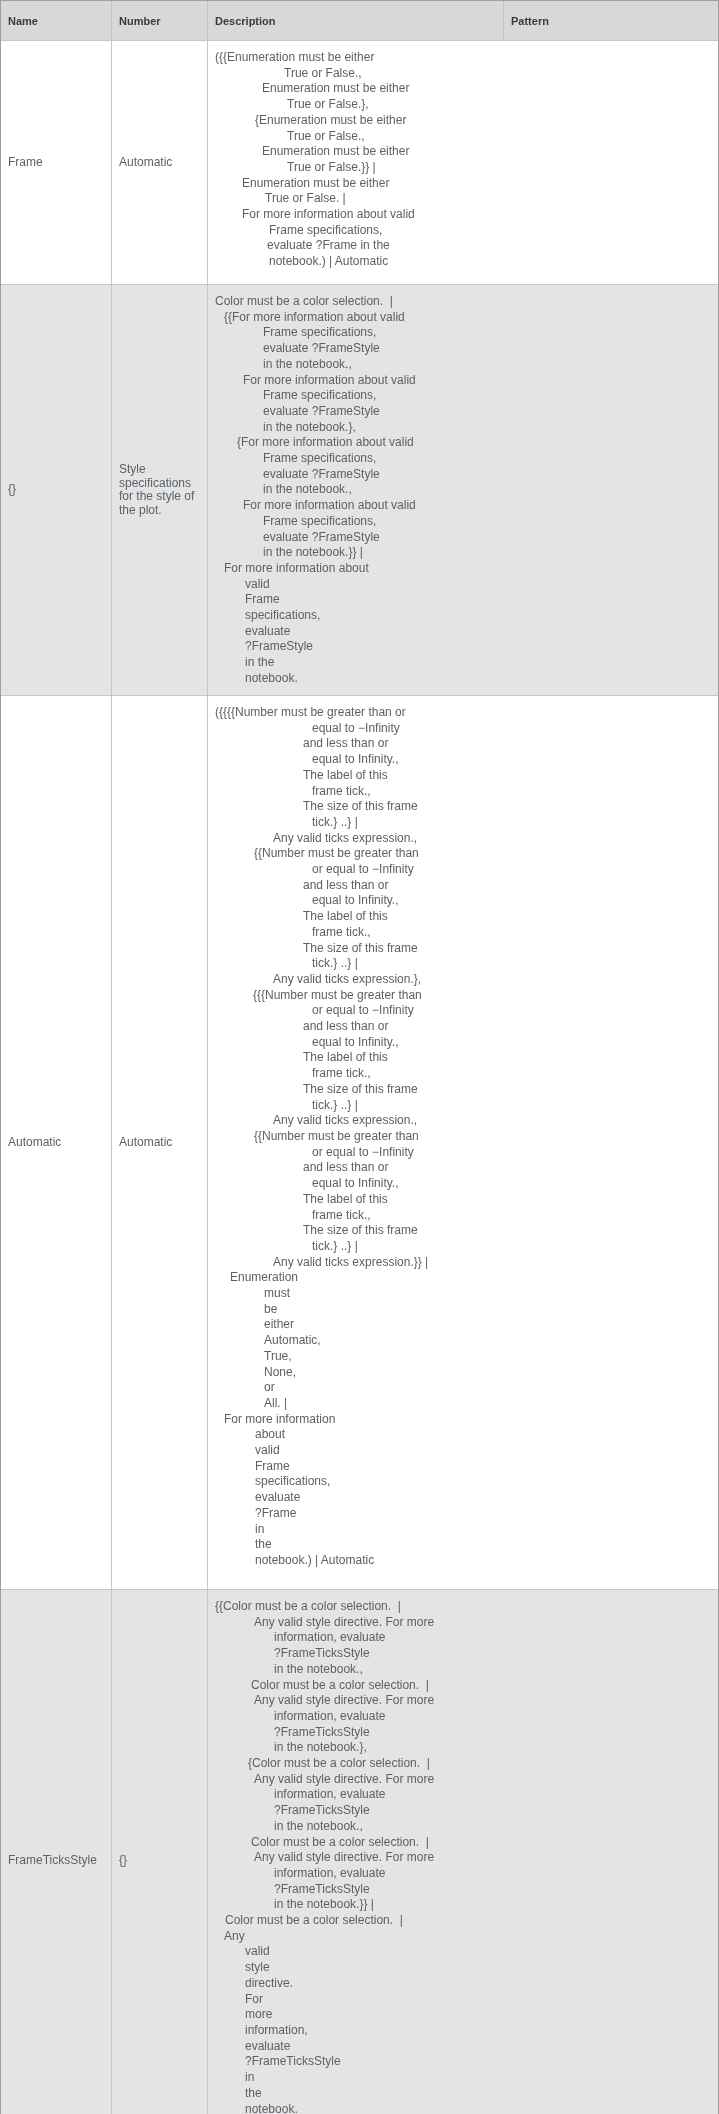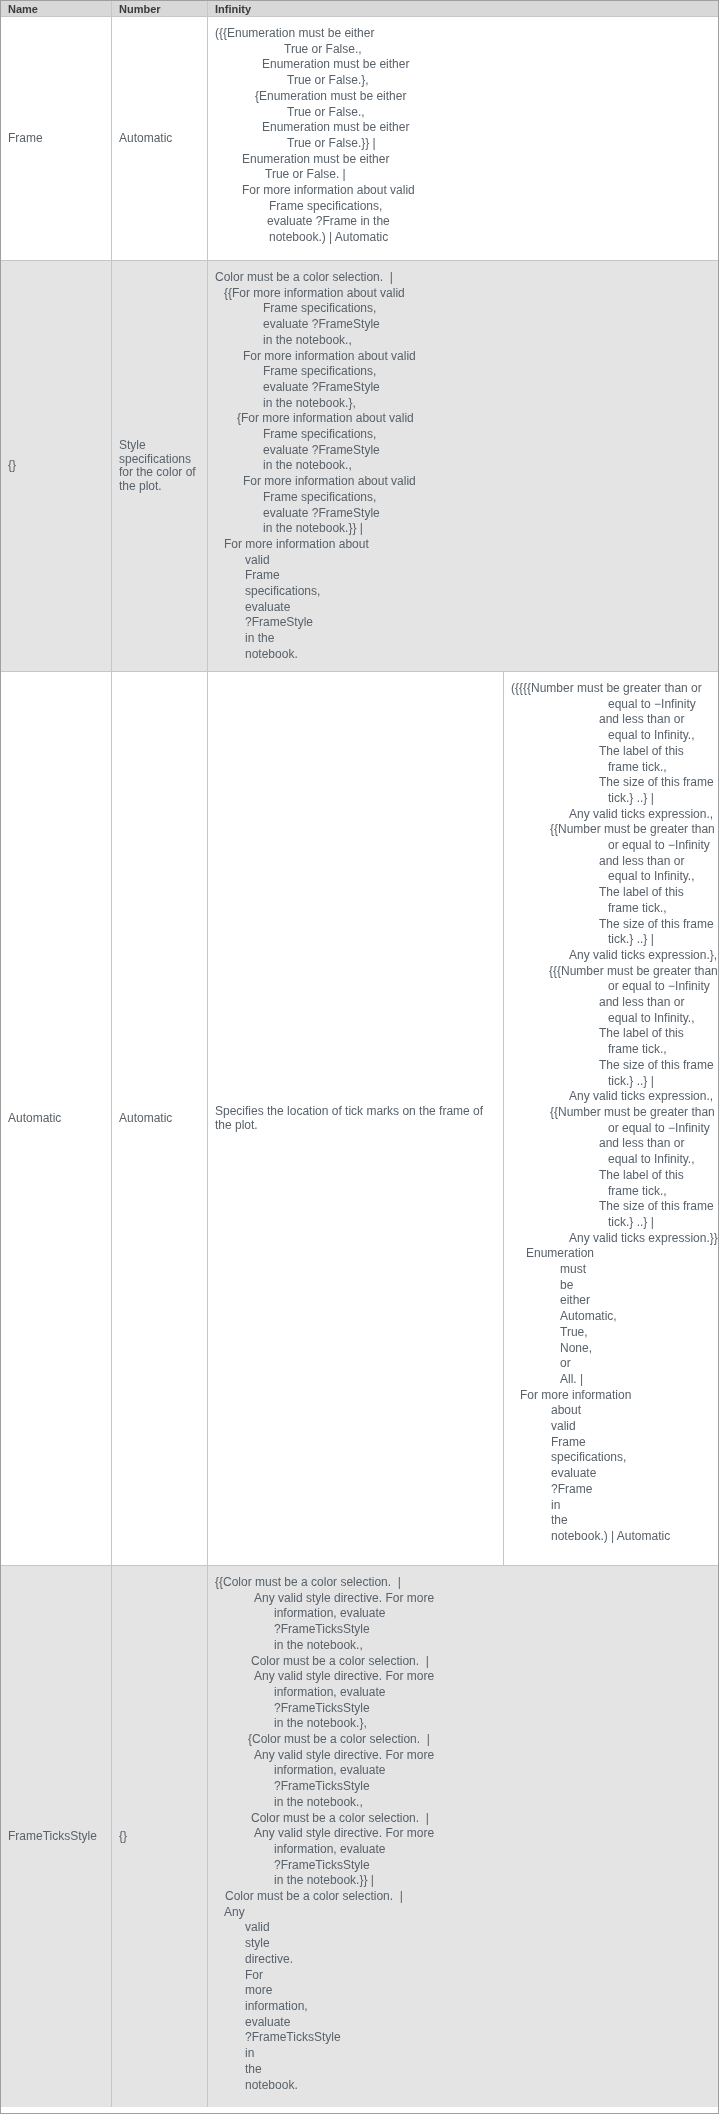--- a/index.html
+++ b/index.html
@@ -26,21 +26,21 @@
     overflow:hidden;
     color:#59626a;
     font-size:12px;
   }
   .cell:last-child{border-right:none;}
   .mid{
     display:flex;align-items:center;
     padding:0 8px 0 7px;
     line-height:13.5px;
   }
-  .header-row{height:16px;background:#d8d8d8;}
+  .header-row{height:40px;background:#d8d8d8;}
   .header-row .cell{
     display:flex;align-items:center;
     padding:0 8px 0 7px;
     font-weight:bold;color:#3b3b3b;font-size:11px;
   }
   .pattern{
     padding:9px 4px 0 7px;
     line-height:15.7px;
     white-space:pre;
   }
@@ -51,39 +51,39 @@
   .r3{height:541px;}
 </style>
 </head>
 <body>
 
 <div class="options-table">
 
   <div class="trow header-row">
     <div class="cell">Name</div>
     <div class="cell">Number</div>
-    <div class="cell">Infinity</div>
+    <div class="cell">Description</div>
+    <div class="cell">Pattern</div>
   </div>
 
   <div class="trow r0">
     <div class="cell mid">Frame</div>
     <div class="cell mid">Automatic</div>
     <div class="cell pattern"><div style="padding-left: 0px;">({{Enumeration must be either</div><div style="padding-left: 69px;">True or False.,</div><div style="padding-left: 47px;">Enumeration must be either</div><div style="padding-left: 72px;">True or False.},</div><div style="padding-left: 40px;">{Enumeration must be either</div><div style="padding-left: 72px;">True or False.,</div><div style="padding-left: 47px;">Enumeration must be either</div><div style="padding-left: 72px;">True or False.}} |</div><div style="padding-left: 27px;">Enumeration must be either</div><div style="padding-left: 50px;">True or False. |</div><div style="padding-left: 27px;">For more information about valid</div><div style="padding-left: 54px;">Frame specifications,</div><div style="padding-left: 52px;">evaluate ?Frame in the</div><div style="padding-left: 54px;">notebook.) | Automatic</div></div>
   </div>
 
   <div class="trow r1 gray">
     <div class="cell mid">{}</div>
-    <div class="cell mid">Style specifications for the color of the plot.</div>
+    <div class="cell mid">Style specifications for the style of the plot.</div>
     <div class="cell pattern"><div style="padding-left: 0px;">Color must be a color selection.  |</div><div style="padding-left: 9px;">{{For more information about valid</div><div style="padding-left: 48px;">Frame specifications,</div><div style="padding-left: 48px;">evaluate ?FrameStyle</div><div style="padding-left: 48px;">in the notebook.,</div><div style="padding-left: 28px;">For more information about valid</div><div style="padding-left: 48px;">Frame specifications,</div><div style="padding-left: 48px;">evaluate ?FrameStyle</div><div style="padding-left: 48px;">in the notebook.},</div><div style="padding-left: 22px;">{For more information about valid</div><div style="padding-left: 48px;">Frame specifications,</div><div style="padding-left: 48px;">evaluate ?FrameStyle</div><div style="padding-left: 48px;">in the notebook.,</div><div style="padding-left: 28px;">For more information about valid</div><div style="padding-left: 48px;">Frame specifications,</div><div style="padding-left: 48px;">evaluate ?FrameStyle</div><div style="padding-left: 48px;">in the notebook.}} |</div><div style="padding-left: 9px;">For more information about</div><div style="padding-left: 30px;">valid</div><div style="padding-left: 30px;">Frame</div><div style="padding-left: 30px;">specifications,</div><div style="padding-left: 30px;">evaluate</div><div style="padding-left: 30px;">?FrameStyle</div><div style="padding-left: 30px;">in the</div><div style="padding-left: 30px;">notebook.</div></div>
   </div>
 
   <div class="trow r2">
     <div class="cell mid">Automatic</div>
     <div class="cell mid">Automatic</div>
-    <div class="cell mid">Specifies the location of tick marks on the frame of the plot.</div>
     <div class="cell pattern"><div style="padding-left: 0px;">({{{{Number must be greater than or</div><div style="padding-left: 97px;">equal to −Infinity</div><div style="padding-left: 88px;">and less than or</div><div style="padding-left: 97px;">equal to Infinity.,</div><div style="padding-left: 88px;">The label of this</div><div style="padding-left: 97px;">frame tick.,</div><div style="padding-left: 88px;">The size of this frame</div><div style="padding-left: 97px;">tick.} ..} |</div><div style="padding-left: 58px;">Any valid ticks expression.,</div><div style="padding-left: 39px;">{{Number must be greater than</div><div style="padding-left: 97px;">or equal to −Infinity</div><div style="padding-left: 88px;">and less than or</div><div style="padding-left: 97px;">equal to Infinity.,</div><div style="padding-left: 88px;">The label of this</div><div style="padding-left: 97px;">frame tick.,</div><div style="padding-left: 88px;">The size of this frame</div><div style="padding-left: 97px;">tick.} ..} |</div><div style="padding-left: 58px;">Any valid ticks expression.},</div><div style="padding-left: 38px;">{{{Number must be greater than</div><div style="padding-left: 97px;">or equal to −Infinity</div><div style="padding-left: 88px;">and less than or</div><div style="padding-left: 97px;">equal to Infinity.,</div><div style="padding-left: 88px;">The label of this</div><div style="padding-left: 97px;">frame tick.,</div><div style="padding-left: 88px;">The size of this frame</div><div style="padding-left: 97px;">tick.} ..} |</div><div style="padding-left: 58px;">Any valid ticks expression.,</div><div style="padding-left: 39px;">{{Number must be greater than</div><div style="padding-left: 97px;">or equal to −Infinity</div><div style="padding-left: 88px;">and less than or</div><div style="padding-left: 97px;">equal to Infinity.,</div><div style="padding-left: 88px;">The label of this</div><div style="padding-left: 97px;">frame tick.,</div><div style="padding-left: 88px;">The size of this frame</div><div style="padding-left: 97px;">tick.} ..} |</div><div style="padding-left: 58px;">Any valid ticks expression.}} |</div><div style="padding-left: 15px;">Enumeration</div><div style="padding-left: 49px;">must</div><div style="padding-left: 49px;">be</div><div style="padding-left: 49px;">either</div><div style="padding-left: 49px;">Automatic,</div><div style="padding-left: 49px;">True,</div><div style="padding-left: 49px;">None,</div><div style="padding-left: 49px;">or</div><div style="padding-left: 49px;">All. |</div><div style="padding-left: 9px;">For more information</div><div style="padding-left: 40px;">about</div><div style="padding-left: 40px;">valid</div><div style="padding-left: 40px;">Frame</div><div style="padding-left: 40px;">specifications,</div><div style="padding-left: 40px;">evaluate</div><div style="padding-left: 40px;">?Frame</div><div style="padding-left: 40px;">in</div><div style="padding-left: 40px;">the</div><div style="padding-left: 40px;">notebook.) | Automatic</div></div>
   </div>
 
   <div class="trow r3 gray">
     <div class="cell mid">FrameTicksStyle</div>
     <div class="cell mid">{}</div>
     <div class="cell pattern"><div style="padding-left: 0px;">{{Color must be a color selection.  |</div><div style="padding-left: 39px;">Any valid style directive. For more</div><div style="padding-left: 59px;">information, evaluate</div><div style="padding-left: 59px;">?FrameTicksStyle</div><div style="padding-left: 59px;">in the notebook.,</div><div style="padding-left: 36px;">Color must be a color selection.  |</div><div style="padding-left: 39px;">Any valid style directive. For more</div><div style="padding-left: 59px;">information, evaluate</div><div style="padding-left: 59px;">?FrameTicksStyle</div><div style="padding-left: 59px;">in the notebook.},</div><div style="padding-left: 33px;">{Color must be a color selection.  |</div><div style="padding-left: 39px;">Any valid style directive. For more</div><div style="padding-left: 59px;">information, evaluate</div><div style="padding-left: 59px;">?FrameTicksStyle</div><div style="padding-left: 59px;">in the notebook.,</div><div style="padding-left: 36px;">Color must be a color selection.  |</div><div style="padding-left: 39px;">Any valid style directive. For more</div><div style="padding-left: 59px;">information, evaluate</div><div style="padding-left: 59px;">?FrameTicksStyle</div><div style="padding-left: 59px;">in the notebook.}} |</div><div style="padding-left: 10px;">Color must be a color selection.  |</div><div style="padding-left: 9px;">Any</div><div style="padding-left: 30px;">valid</div><div style="padding-left: 30px;">style</div><div style="padding-left: 30px;">directive.</div><div style="padding-left: 30px;">For</div><div style="padding-left: 30px;">more</div><div style="padding-left: 30px;">information,</div><div style="padding-left: 30px;">evaluate</div><div style="padding-left: 30px;">?FrameTicksStyle</div><div style="padding-left: 30px;">in</div><div style="padding-left: 30px;">the</div><div style="padding-left: 30px;">notebook.</div></div>
   </div>
 
 </div>

